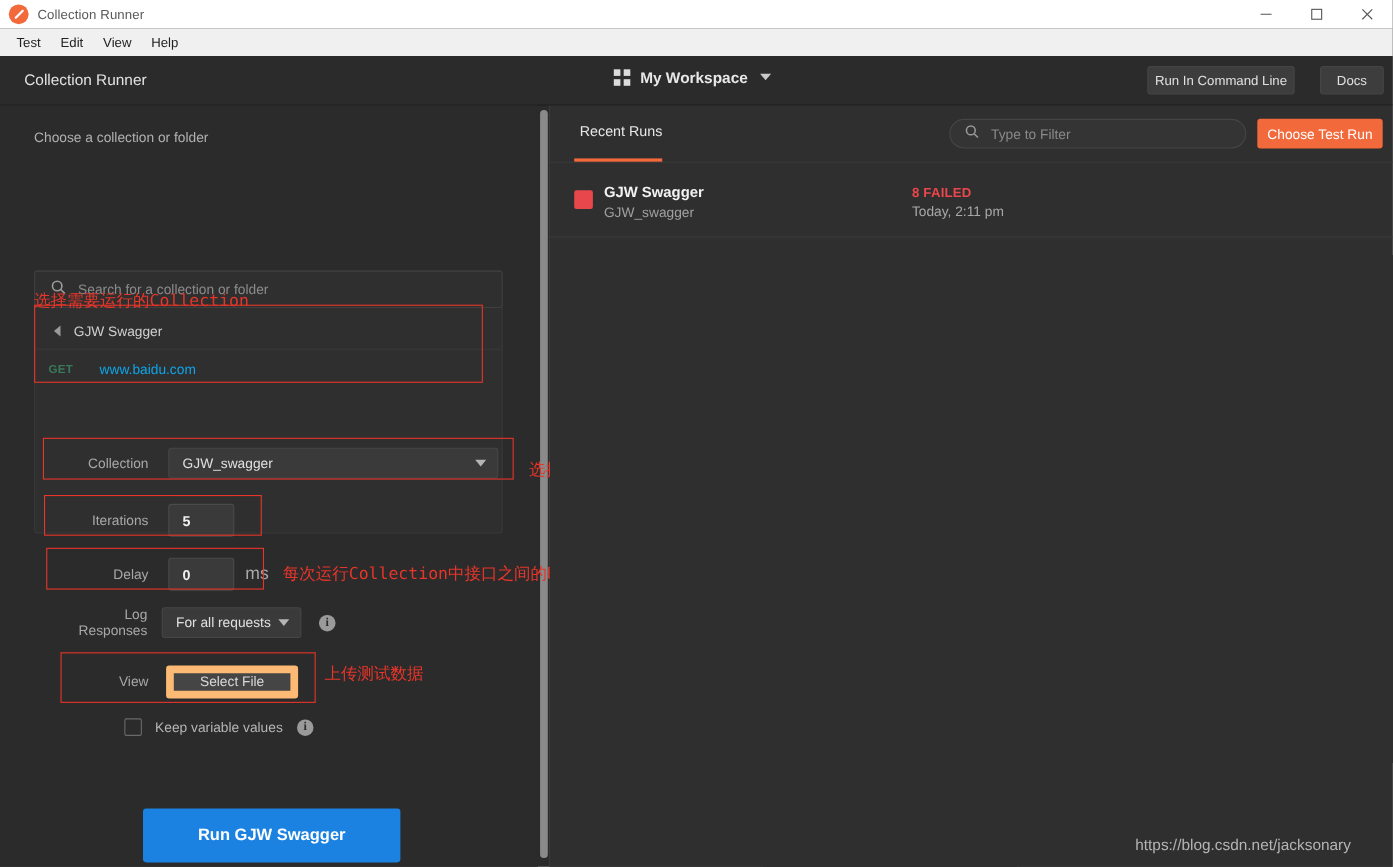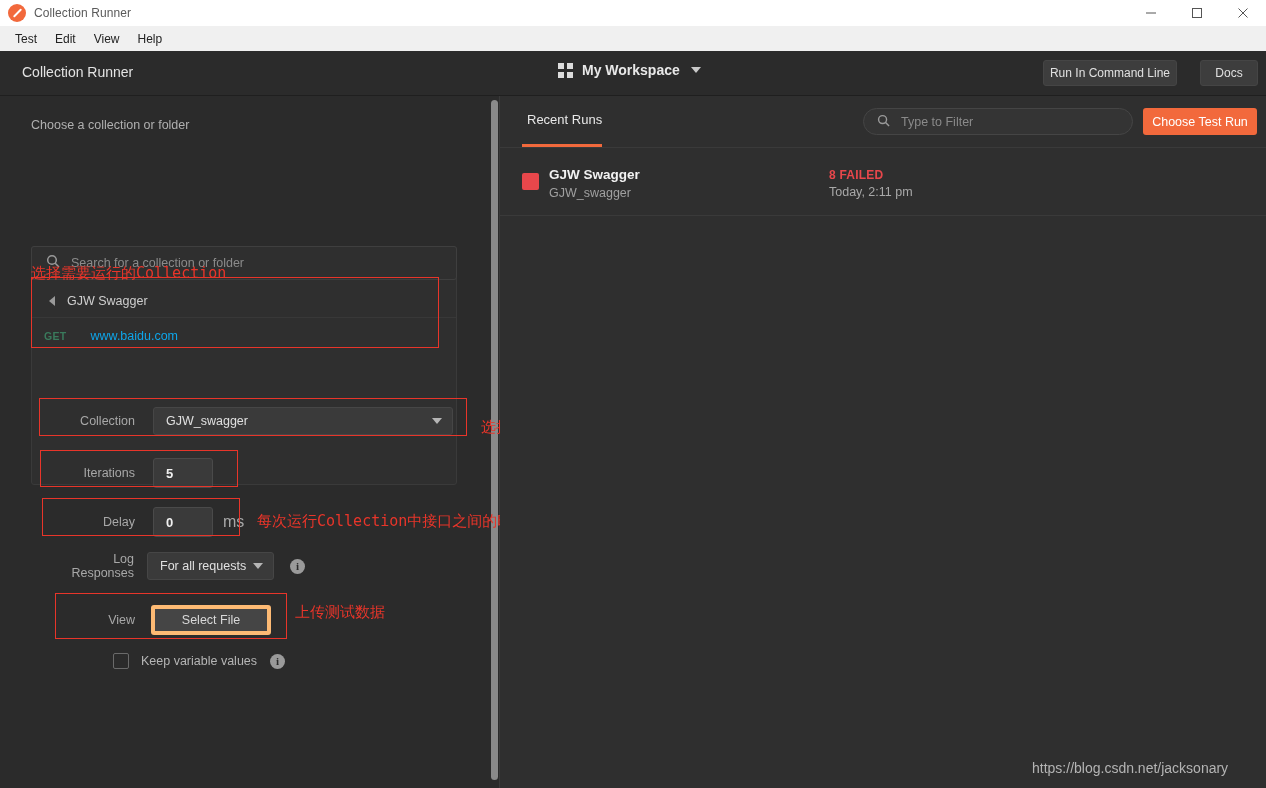--- a/index.html
+++ b/index.html
@@ -295,21 +295,21 @@
     font-size: 11px;
     font-weight: bold;
     font-family: "Liberation Serif", serif;
     display: flex;
     align-items: center;
     justify-content: center;
     line-height: 1;
   }
   .btn-selectfile {
     background: #454545;
-    border: 4px solid #fdba74;
+    border: 7px solid #fdba74;
     border-radius: 3px;
     height: 30px;
     width: 120px;
     display: flex;
     align-items: center;
     justify-content: center;
     color: #d8d8d8;
     font-size: 12.5px;
     box-sizing: border-box;
   }
@@ -570,20 +570,21 @@
       <span class="btn-selectfile" style="margin-left:16px;">Select File</span>
     </div>
     <div class="redbox" style="left:55px; top:497px; width:232px; height:46px;"></div>
 
     <div class="frow" style="left:113px; top:557px; width:300px;">
       <span class="checkbox-sq"></span>
       <span class="kv-label" style="margin-left:12px;">Keep variable values</span>
       <span class="info-ico" style="margin-left:13px;">i</span>
     </div>
 
+    <div class="run-btn" style="top:639px;">Run GJW Swagger</div>
   </div>
 
   <div class="lp-scrollbar"></div>
   <div class="panel-divider"></div>
 
   <div class="annot" style="left:481px; top:418px;">选择Collection的运行环境</div>
   <div class="annot" style="left:257px; top:512px;">每次运行Collection中接口之间的时间间隔</div>
   <div class="annot" style="left:295px; top:603px;">上传测试数据</div>
 
   <div class="right-panel">

